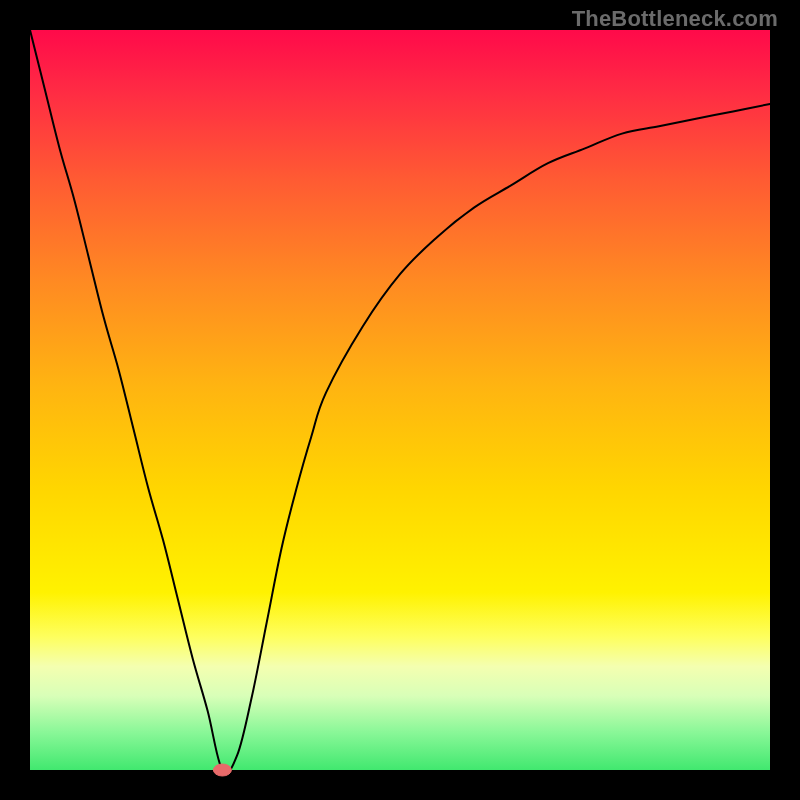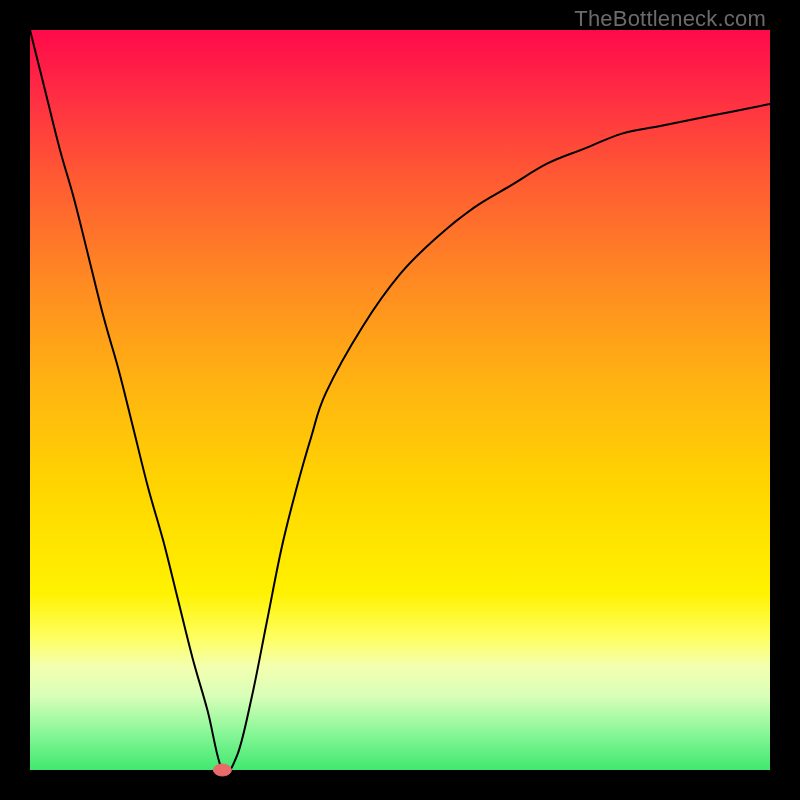--- a/index.html
+++ b/index.html
@@ -34,24 +34,24 @@
       #feff5e 82%,
       #f4ffb0 86%,
       #d8ffb8 90%,
       #88f797 95%,
       #41e86f 100%
     );
   }
   .credit {
     position: absolute;
     top: 6px;
-    right: 34px;
+    right: 22px;
     color: #6b6b6b;
     font-size: 22px;
-    font-weight: 400;
+    font-weight: 700;
     letter-spacing: 0.2px;
     user-select: none;
   }
   svg.curve {
     position: absolute;
     left: 0;
     top: 0;
     width: 740px;
     height: 740px;
     overflow: visible;

